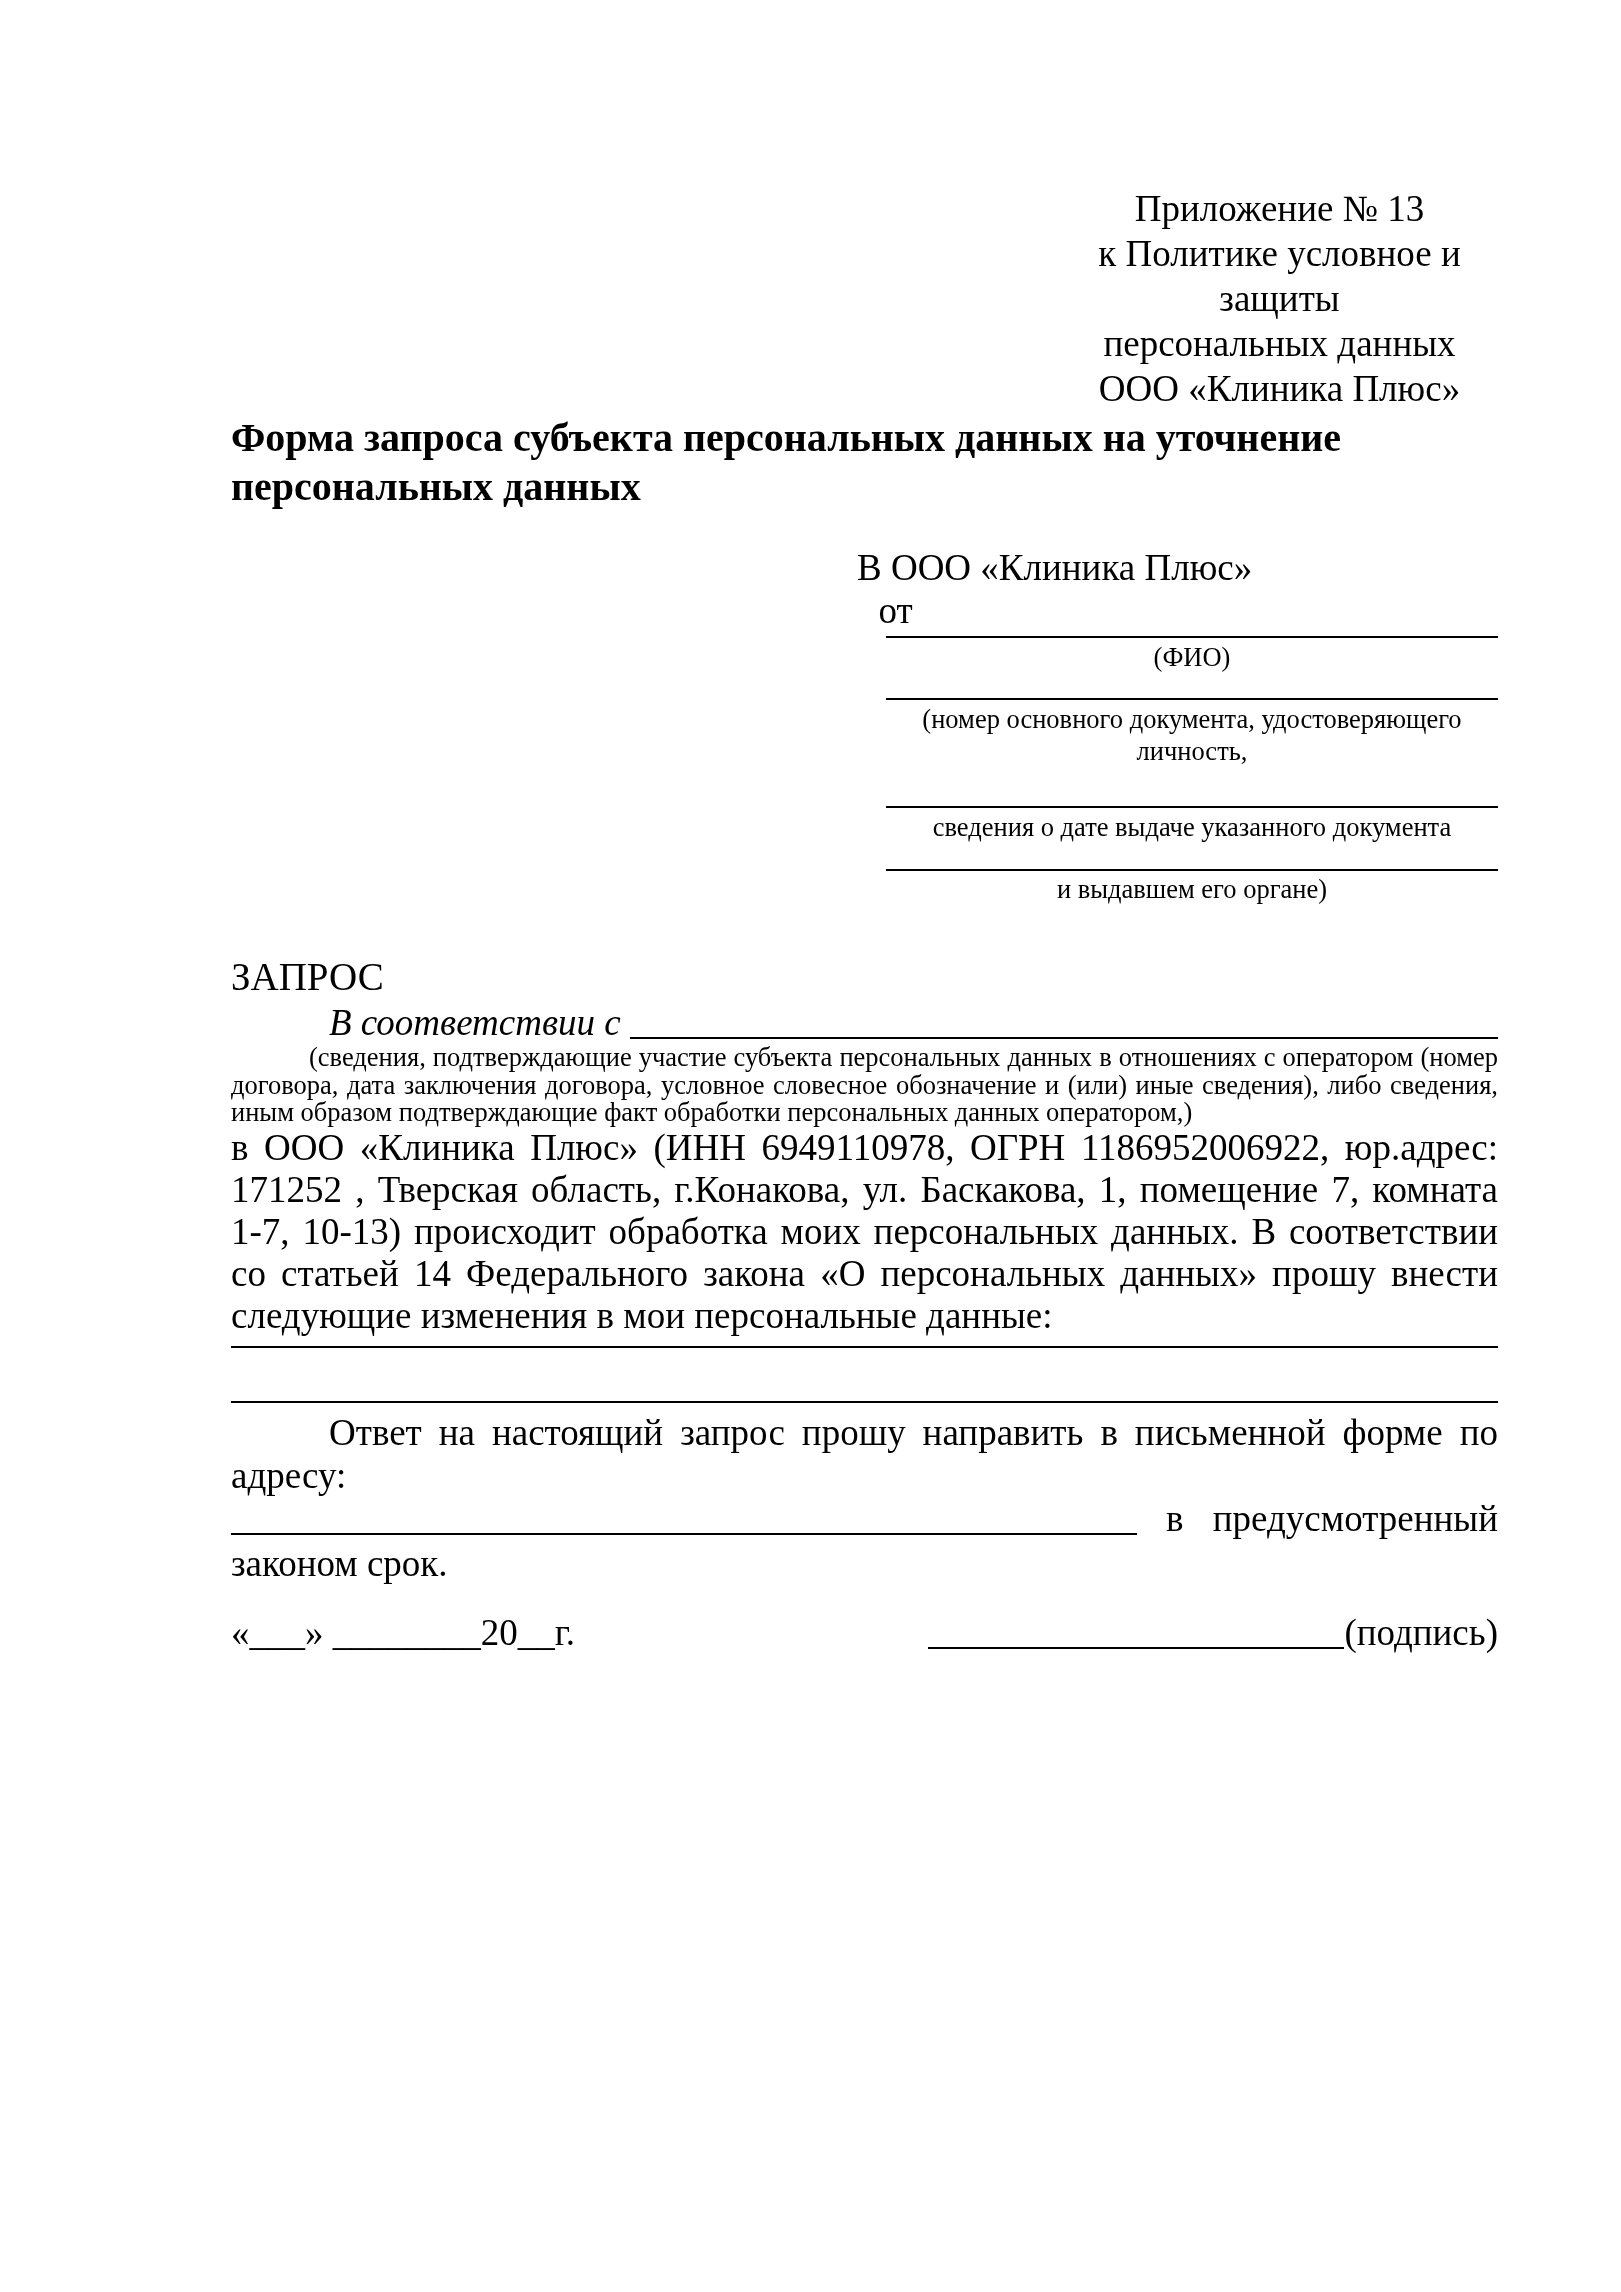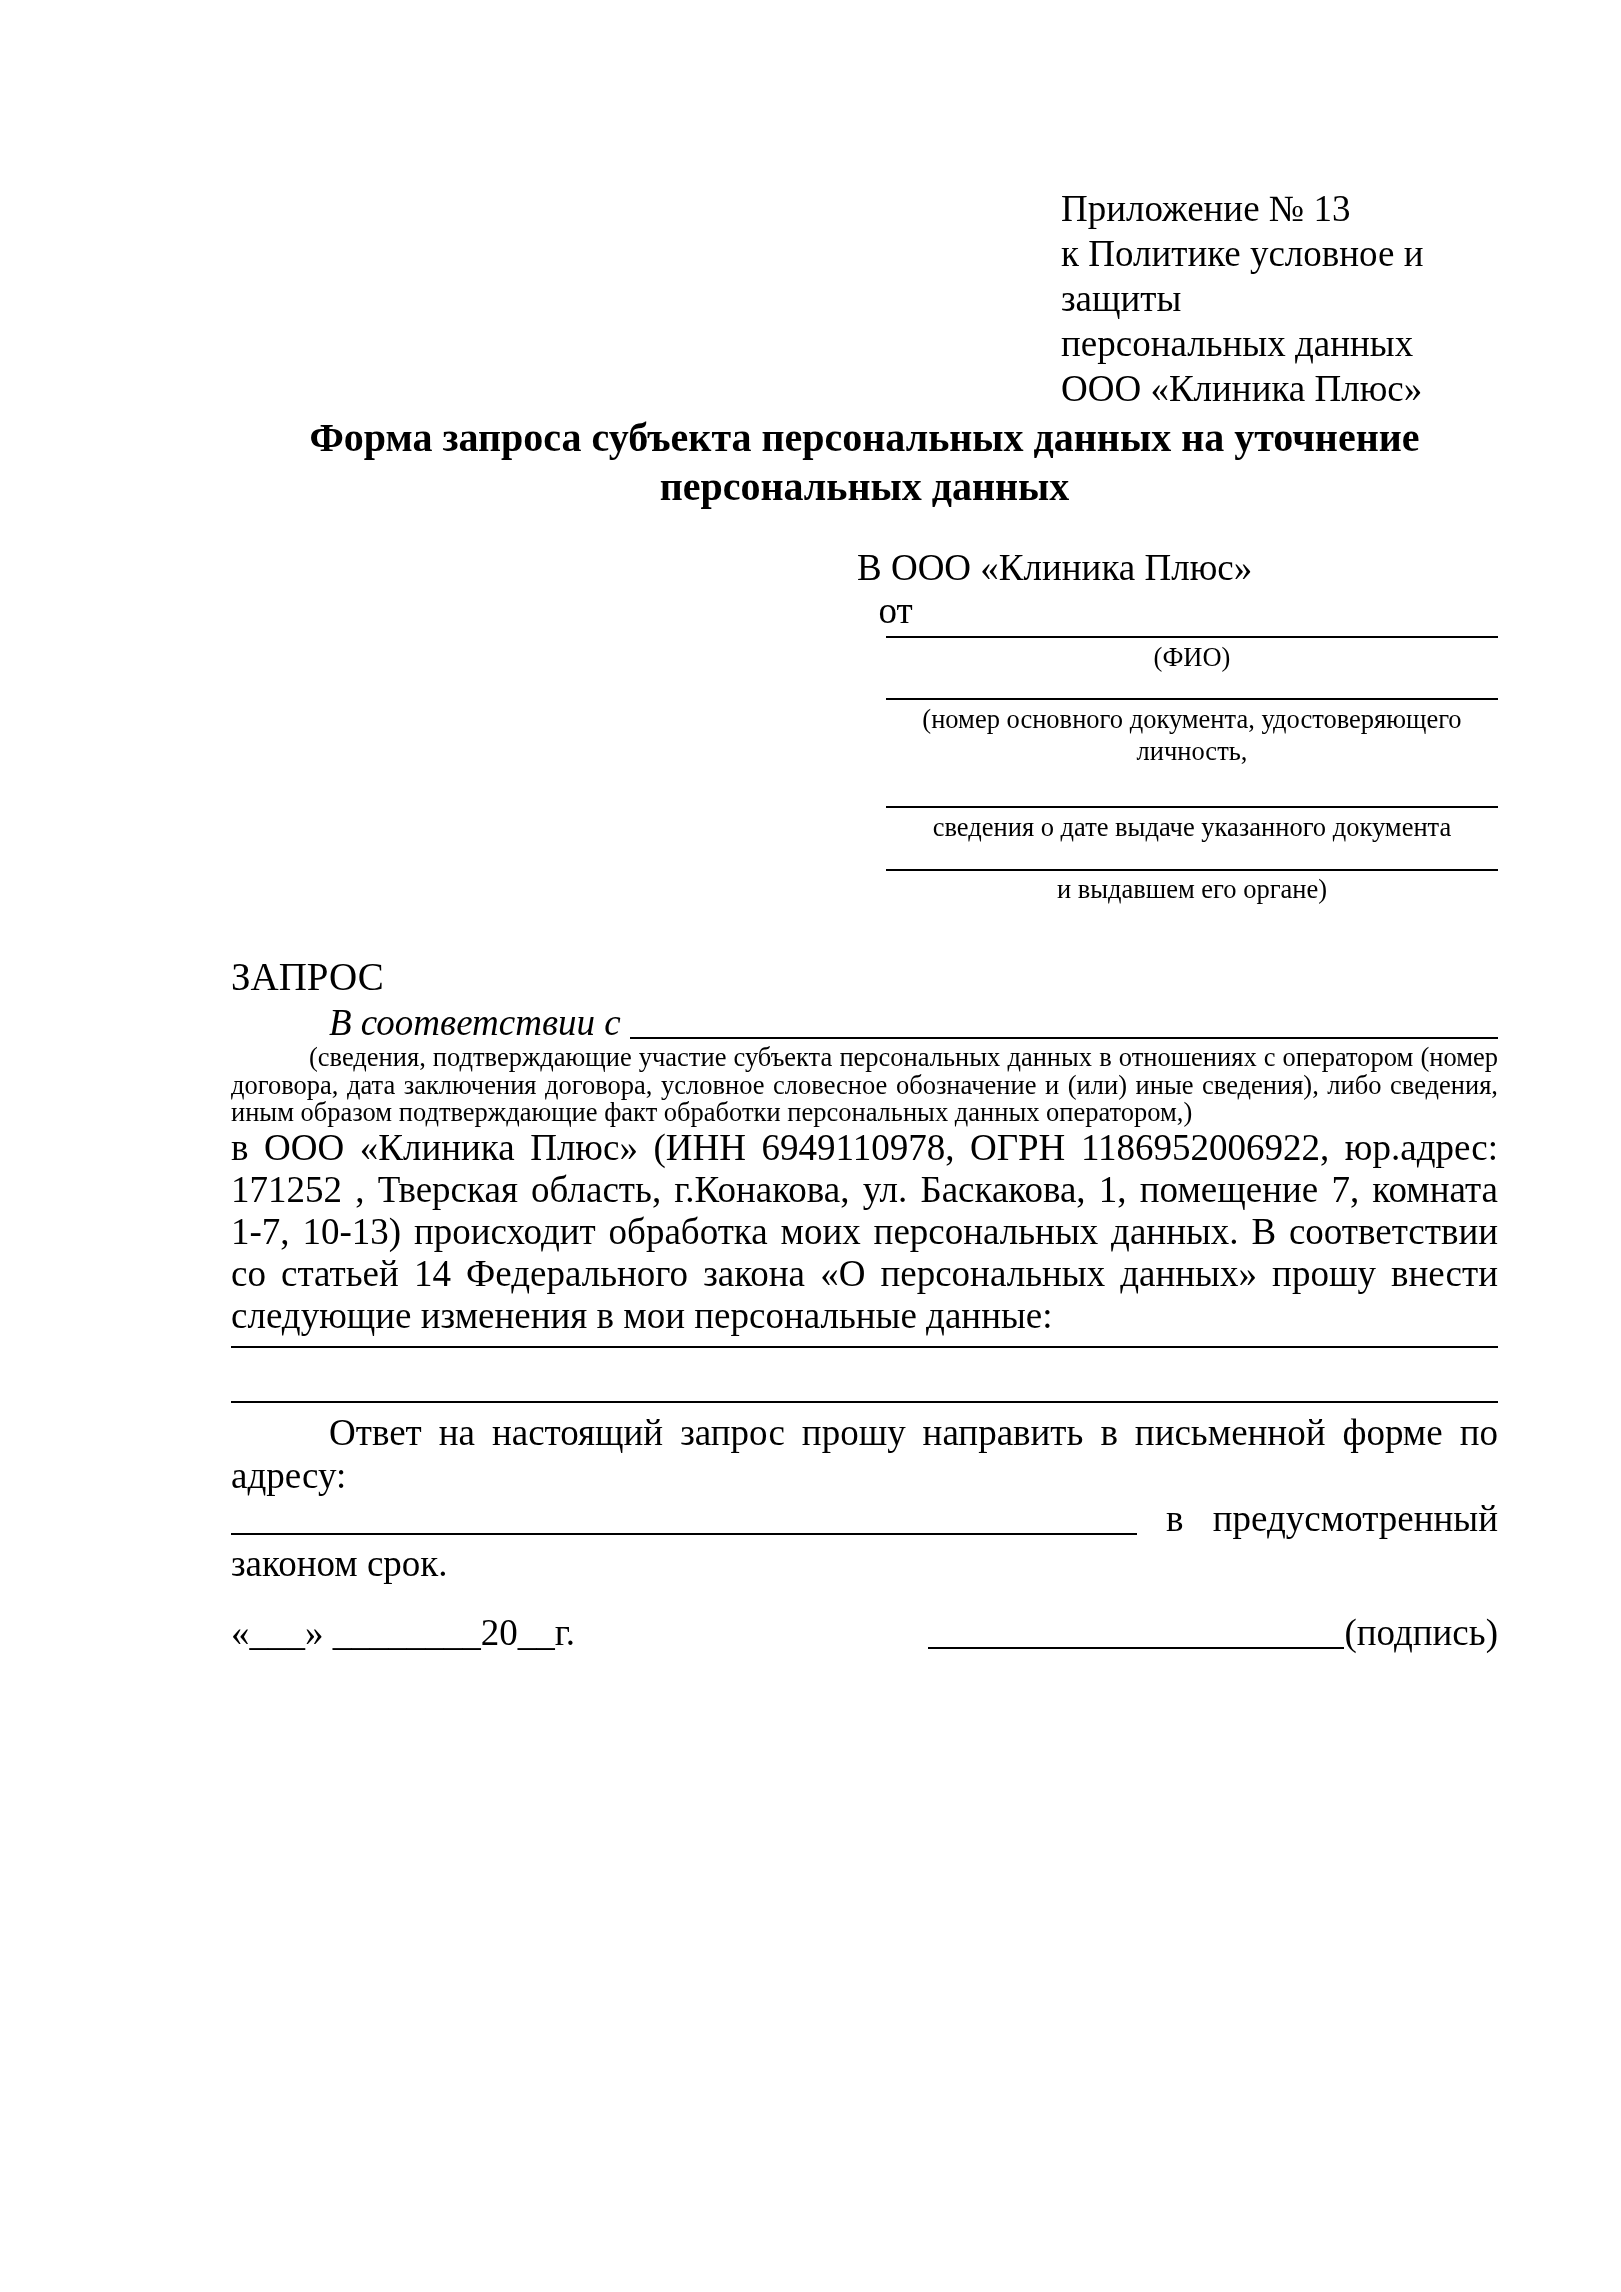--- a/index.html
+++ b/index.html
@@ -8,23 +8,23 @@
     width:1621px;height:2293px;
     margin:0 auto;
     background:#ffffff;
     color:#000;
     font-family:"Liberation Serif","DejaVu Serif",serif;
     box-sizing:border-box;
     padding:186px 123px 0 231px;
     overflow:hidden;
   }
   
-  .appendix{width:437px;margin-left:auto;font-size:37px;line-height:45px;}
+  .appendix{width:437px;margin-left:auto;font-size:37px;line-height:45px;text-align:center;}
   
-  .doc-title{margin-top:2px;text-align:center;font-weight:bold;font-size:40px;line-height:49px;}
+  .doc-title{margin-top:2px;font-weight:bold;font-size:40px;line-height:49px;}
   
   .addressee{margin-top:35px;margin-left:626px;font-size:37px;line-height:43px;}
   .addr-from{margin-left:21.6px;}
   .fields{margin-left:29px;}
   .field{margin-top:25.5px;}
   .field.first{margin-top:3.9px;}
   .field.gap-lg{margin-top:39px;}
   .rule{border-top:2.9px solid #000;}
   .field .caption{text-align:center;font-size:26.5px;line-height:32px;margin-top:2.9px;}
   

